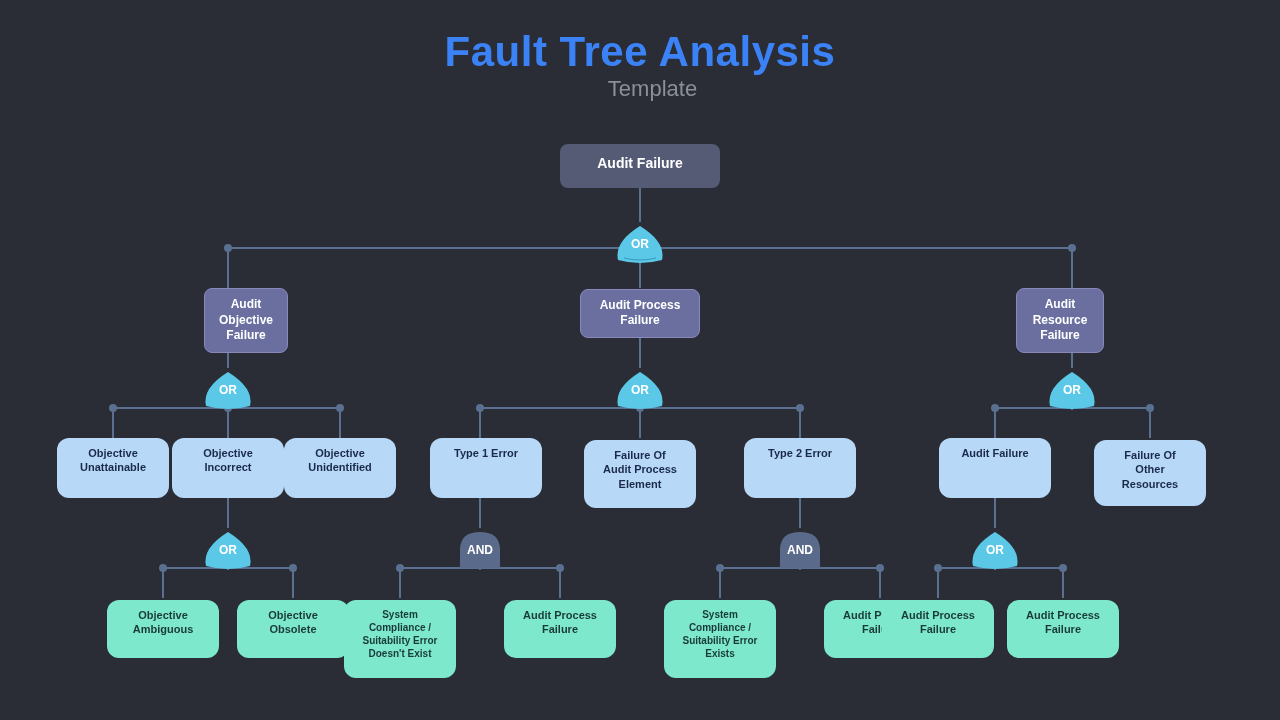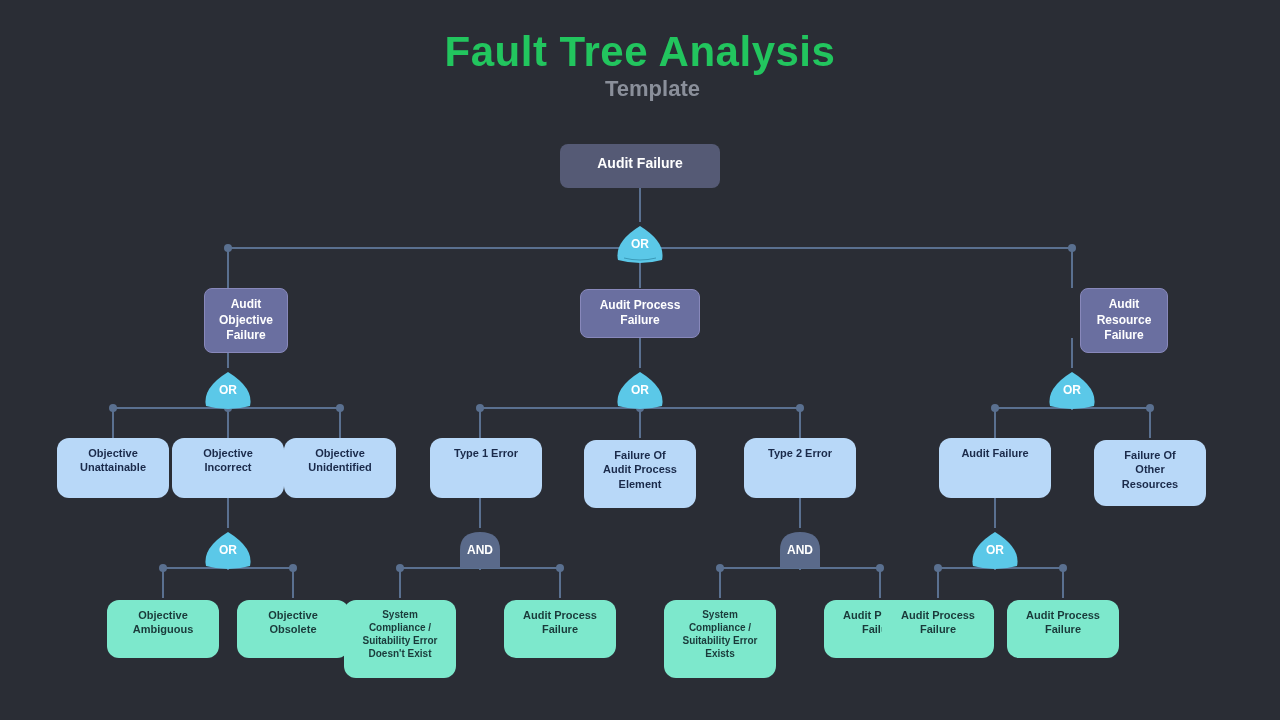--- a/index.html
+++ b/index.html
@@ -9,29 +9,29 @@
       width: 1280px;
       height: 720px;
       overflow: hidden;
       position: relative;
     }
     .title-section {
       text-align: center;
       padding-top: 28px;
     }
     .main-title {
-      color: #22c55e;
+      color: #3b82f6;
       font-size: 42px;
       font-weight: 900;
       letter-spacing: 0.5px;
     }
     .sub-title {
       color: #8a8f9a;
       font-size: 22px;
-      font-weight: 700;
+      font-weight: 400;
       margin-left: 25px;
     }
     .tree-container {
       position: absolute;
       top: 140px;
       left: 0;
       width: 1280px;
       height: 580px;
     }
     svg.connectors {
@@ -212,21 +212,21 @@
   </div>
 
   <div class="node" style="left:168px; top:148px; width:120px; min-height:50px;padding-left:36px;">
     <div style="background:#6a6fa0; border-radius:8px; padding:8px 10px; width:120px; text-align:center; font-size:12px; font-weight:600; color:white; border: 1px solid #8888bb;">Audit Objective<br>Failure</div>
   </div>
 
   <div class="node" style="left:580px; top:148px; width:120px; min-height:50px;">
     <div style="background:#6a6fa0; border-radius:8px; padding:8px 10px; width:120px; text-align:center; font-size:12px; font-weight:600; color:white; border: 1px solid #8888bb;">Audit Process<br>Failure</div>
   </div>
 
-  <div class="node" style="left:1068px; top:148px; width:100px; min-height:50px;padding-left:12px;">
+  <div class="node" style="left:1004px; top:148px; width:100px; min-height:50px;padding-left:12px;">
     <div style="background:#6a6fa0; border-radius:8px; padding:8px 10px; width:120px; text-align:center; font-size:12px; font-weight:600; color:white; border: 1px solid #8888bb;">Audit Resource<br>Failure</div>
   </div>
 
   <div class="gate" style="left:202px; top:228px; width:52px; height:44px;">
     <svg width="52" height="44" class="gate-svg">
       <path d="M4,38 Q26,44 48,38 Q52,20 26,4 Q0,20 4,38 Z" fill="#5bc8e8"></path>
     </svg>
     <span class="gate-label">OR</span>
   </div>
 

